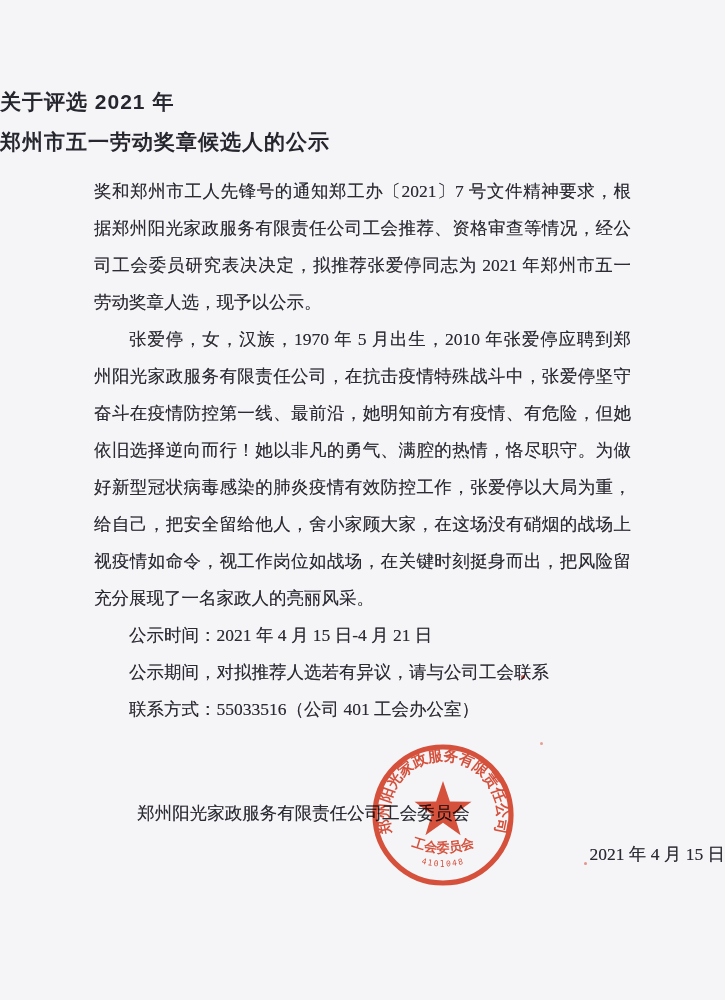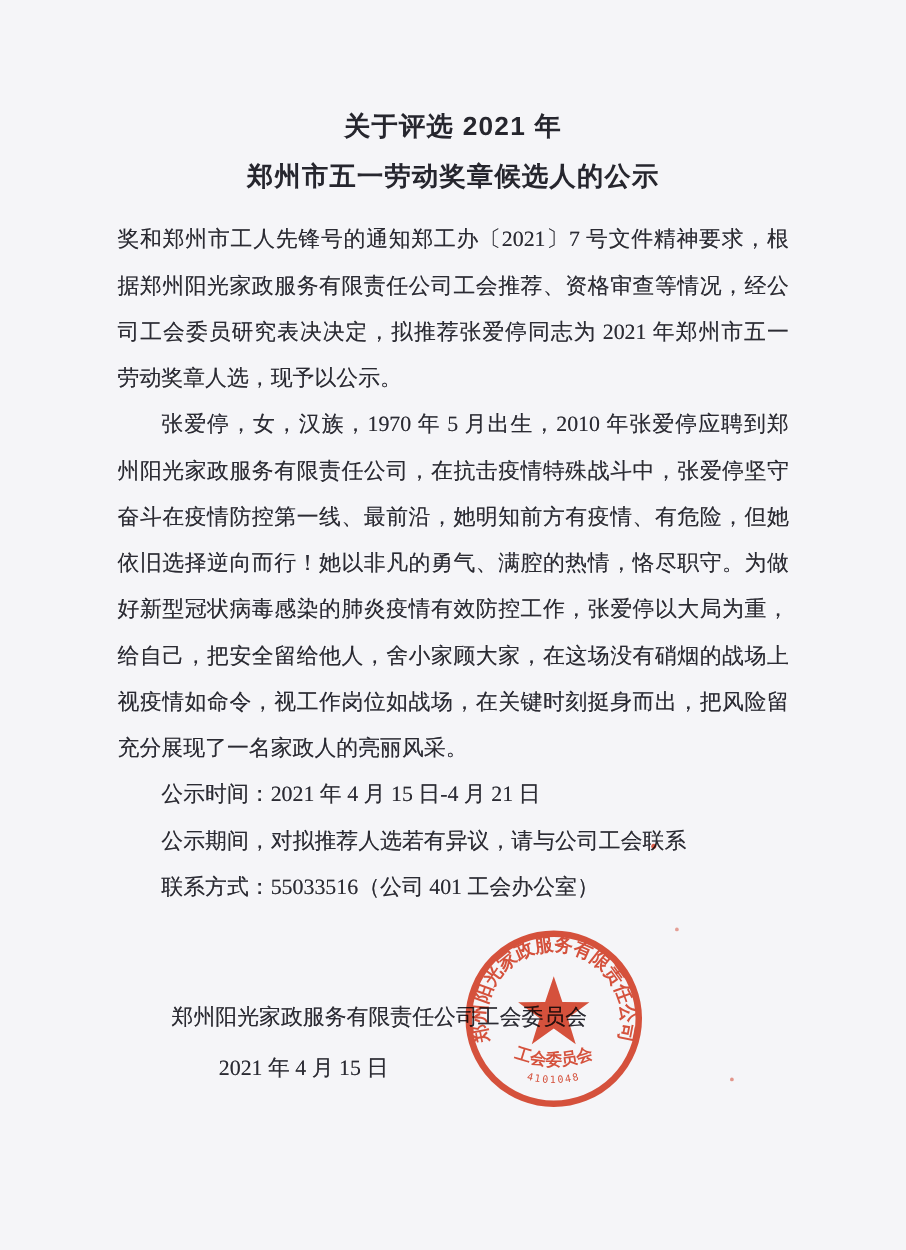--- a/index.html
+++ b/index.html
@@ -7,21 +7,21 @@
     position:relative;
     width:725px;height:1000px;
     margin:0 auto;
     background:#f5f5f8;
     overflow:hidden;
     color:#2a2a32;
     font-family:"Liberation Serif","DejaVu Serif",serif;
   }
   .titles{
     position:absolute;top:82px;left:0;width:725px;
-    text-align:center;
+    text-align:left;
     font-family:"Liberation Sans","DejaVu Sans",sans-serif;
     font-weight:700;
     font-size:21px;
     line-height:40px;
     letter-spacing:1px;
     color:#26262e;
   }
   .body-block{
     position:absolute;
     top:173px;left:94px;width:537px;
@@ -37,21 +37,21 @@
     position:absolute;
     top:801px;left:0;right:118px;
     text-align:center;
     font-size:17.5px;
     color:#2b2b33;
     text-shadow:0 0 .4px rgba(43,43,51,.55);
   }
   .date-line{
     position:absolute;
     top:842px;left:175px;width:550px;
-    text-align:left;
+    text-align:right;
     font-size:17.5px;
     color:#2b2b33;
     text-shadow:0 0 .4px rgba(43,43,51,.55);
   }
   .seal{
     position:absolute;
     left:348px;top:727px;
     mix-blend-mode:multiply;
     opacity:.87;
   }

